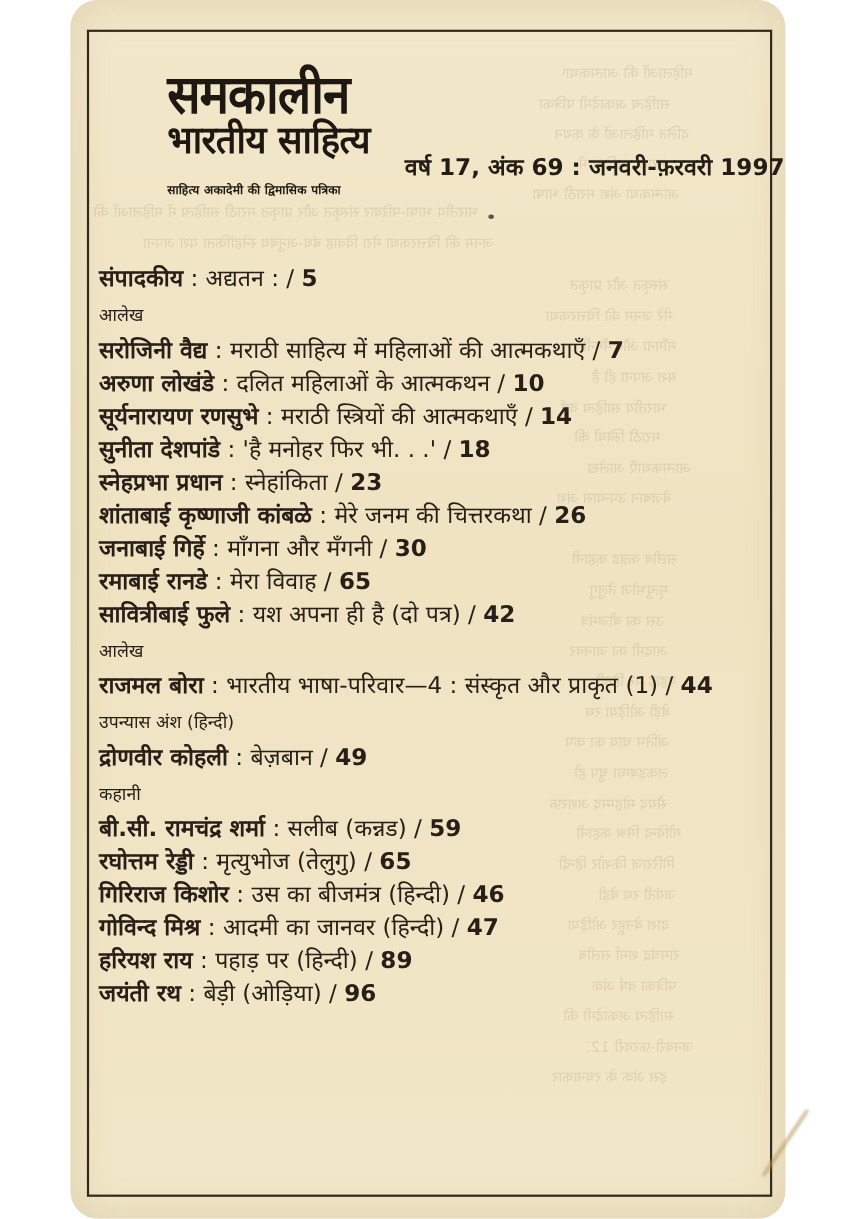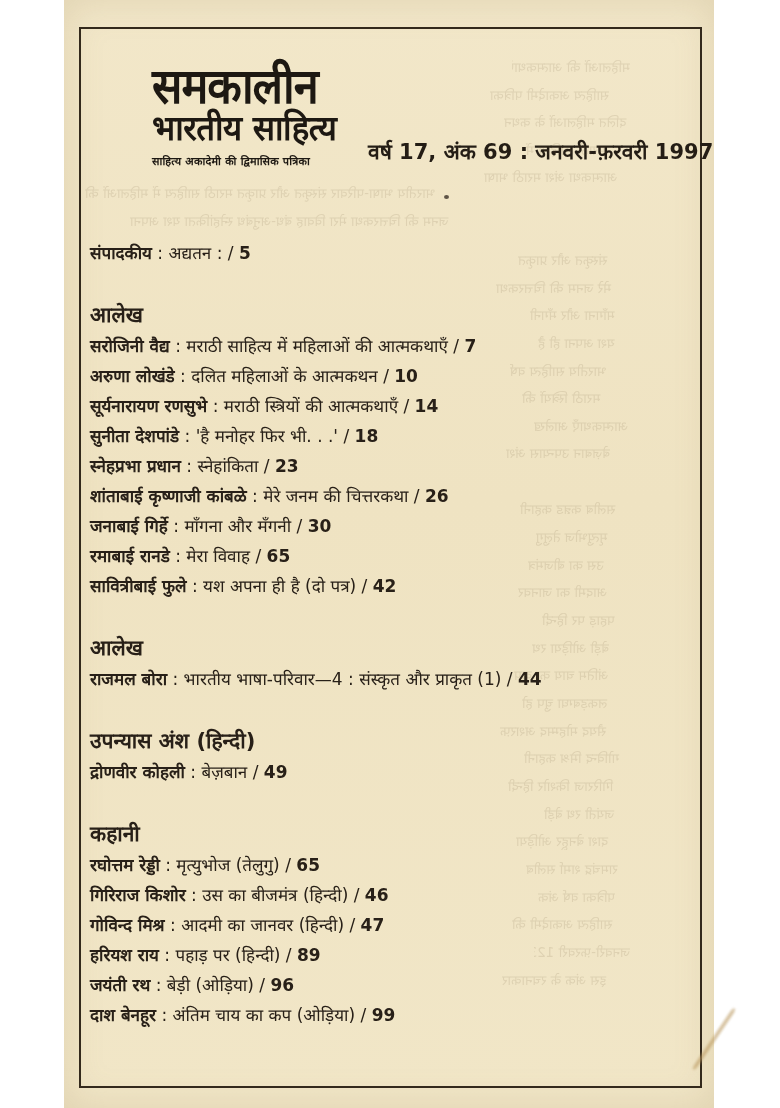--- a/index.html
+++ b/index.html
@@ -6,44 +6,45 @@
   body {
     width:780px; height:1108px;
     background:#ffffff;
     font-family:"DejaVu Sans", sans-serif;
     position:relative; overflow:hidden;
   }
   .paper {
     position:absolute; left:64px; top:0; width:650px; height:1108px;
     background:linear-gradient(180deg,#f2e7c9 0%, #efe3c2 45%, #f1e6c7 100%);
     box-shadow:inset 0 0 38px rgba(160,135,90,0.22);
+    border-radius:25px;
   }
   .frame {
     position:absolute; left:15px; top:27px; width:619px; height:1057px;
     border:2px solid #33291c;
   }
   .logo { position:absolute; left:88px; top:62px; color:#1d1812; }
   .logo-l1 {
     font-size:45px; font-weight:bold; line-height:1.02;
     letter-spacing:-1px; transform:scaleY(1.08); transform-origin:left top;
   }
   .logo-l2 {
     font-size:33px; font-weight:bold; line-height:1.18;
     letter-spacing:-0.5px; transform:scaleY(1.05); transform-origin:left top;
   }
-  .logo-tag { font-size:11px; font-weight:bold; margin-top:6px; letter-spacing:0.2px; }
+  .logo-tag { font-size:11px; font-weight:bold; margin-top:17px; letter-spacing:0.2px; }
   .issue {
     position:absolute; left:304px; top:137px;
     font-size:21px; font-weight:bold; color:#241d15; white-space:nowrap;
   }
   .toc { position:absolute; left:26px; top:238px; width:585px; color:#282018; }
-  .row { font-size:17px; line-height:30px; white-space:nowrap; }
+  .row { font-size:21px; line-height:30px; white-space:nowrap; }
   .row .author { font-weight:bold; }
   .row .num { font-weight:bold; }
-  .row.heading { font-size:21px; font-weight:bold; line-height:32px; padding-top:3px;margin-top:28px; }
+  .row.heading { font-size:16px; font-weight:normal; line-height:32px; padding-top:3px; }
   
   .ghost {
     position:absolute; right:84px; height:18px; overflow:hidden;
     font-size:13.5px; line-height:18px; white-space:nowrap; text-align:right;
     color:rgba(108,88,56,0.85); opacity:0.16; filter:blur(0.7px);
     transform:scaleX(-1); pointer-events:none;
   }
   .speck {
     position:absolute; left:380px; top:195px; width:5px; height:4px;
     background:rgba(58,48,38,0.8); border-radius:50%; filter:blur(0.4px);
@@ -79,26 +80,26 @@
       <div class="row entry"><span class="author">स्नेहप्रभा प्रधान</span><span class="sep"> : </span><span class="title">स्नेहांकिता</span><span class="slash"> / </span><span class="num">23</span></div>
       <div class="row entry"><span class="author">शांताबाई कृष्णाजी कांबळे</span><span class="sep"> : </span><span class="title">मेरे जनम की चित्तरकथा</span><span class="slash"> / </span><span class="num">26</span></div>
       <div class="row entry"><span class="author">जनाबाई गिर्हे</span><span class="sep"> : </span><span class="title">माँगना और मँगनी</span><span class="slash"> / </span><span class="num">30</span></div>
       <div class="row entry"><span class="author">रमाबाई रानडे</span><span class="sep"> : </span><span class="title">मेरा विवाह</span><span class="slash"> / </span><span class="num">65</span></div>
       <div class="row entry"><span class="author">सावित्रीबाई फुले</span><span class="sep"> : </span><span class="title">यश अपना ही है (दो पत्र)</span><span class="slash"> / </span><span class="num">42</span></div>
       <div class="row heading">आलेख</div>
       <div class="row entry"><span class="author">राजमल बोरा</span><span class="sep"> : </span><span class="title">भारतीय भाषा-परिवार—4 : संस्कृत और प्राकृत (1)</span><span class="slash"> / </span><span class="num">44</span></div>
       <div class="row heading">उपन्यास अंश (हिन्दी)</div>
       <div class="row entry"><span class="author">द्रोणवीर कोहली</span><span class="sep"> : </span><span class="title">बेज़बान</span><span class="slash"> / </span><span class="num">49</span></div>
       <div class="row heading">कहानी</div>
+      <div class="row entry"><span class="author">बी.सी. रामचंद्र शर्मा</span><span class="sep"> : </span><span class="title">सलीब (कन्नड)</span><span class="slash"> / </span><span class="num">59</span></div>
       <div class="row entry"><span class="author">रघोत्तम रेड्डी</span><span class="sep"> : </span><span class="title">मृत्युभोज (तेलुगु)</span><span class="slash"> / </span><span class="num">65</span></div>
       <div class="row entry"><span class="author">गिरिराज किशोर</span><span class="sep"> : </span><span class="title">उस का बीजमंत्र (हिन्दी)</span><span class="slash"> / </span><span class="num">46</span></div>
       <div class="row entry"><span class="author">गोविन्द मिश्र</span><span class="sep"> : </span><span class="title">आदमी का जानवर (हिन्दी)</span><span class="slash"> / </span><span class="num">47</span></div>
       <div class="row entry"><span class="author">हरियश राय</span><span class="sep"> : </span><span class="title">पहाड़ पर (हिन्दी)</span><span class="slash"> / </span><span class="num">89</span></div>
       <div class="row entry"><span class="author">जयंती रथ</span><span class="sep"> : </span><span class="title">बेड़ी (ओड़िया)</span><span class="slash"> / </span><span class="num">96</span></div>
-      <div class="row entry"><span class="author">दाश बेनहूर</span><span class="sep"> : </span><span class="title">अंतिम चाय का कप (ओड़िया)</span><span class="slash"> / </span><span class="num">99</span></div>
     </div>
 
   <div class="speck"></div>
   <div class="scratch"></div>
 
 <div class="ghost" style="top: 58px; width: 118px;">महिलाओं की आत्मकथाएँ</div>
     <div class="ghost" style="top: 86px; width: 140px;">साहित्य अकादेमी पत्रिका</div>
     <div class="ghost" style="top: 113px; width: 126px;">दलित महिलाओं के कथन</div>
     <div class="ghost" style="top: 141px; width: 104px;">मराठी साहित्य में</div>
     <div class="ghost" style="top: 168px; width: 146px;">आत्मकथा अंश मराठी भाषा</div>

